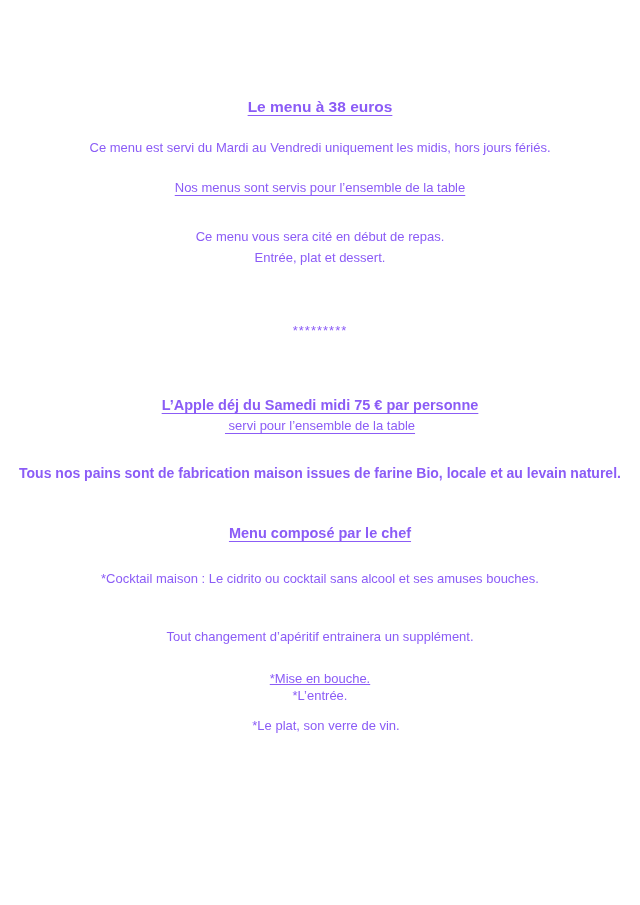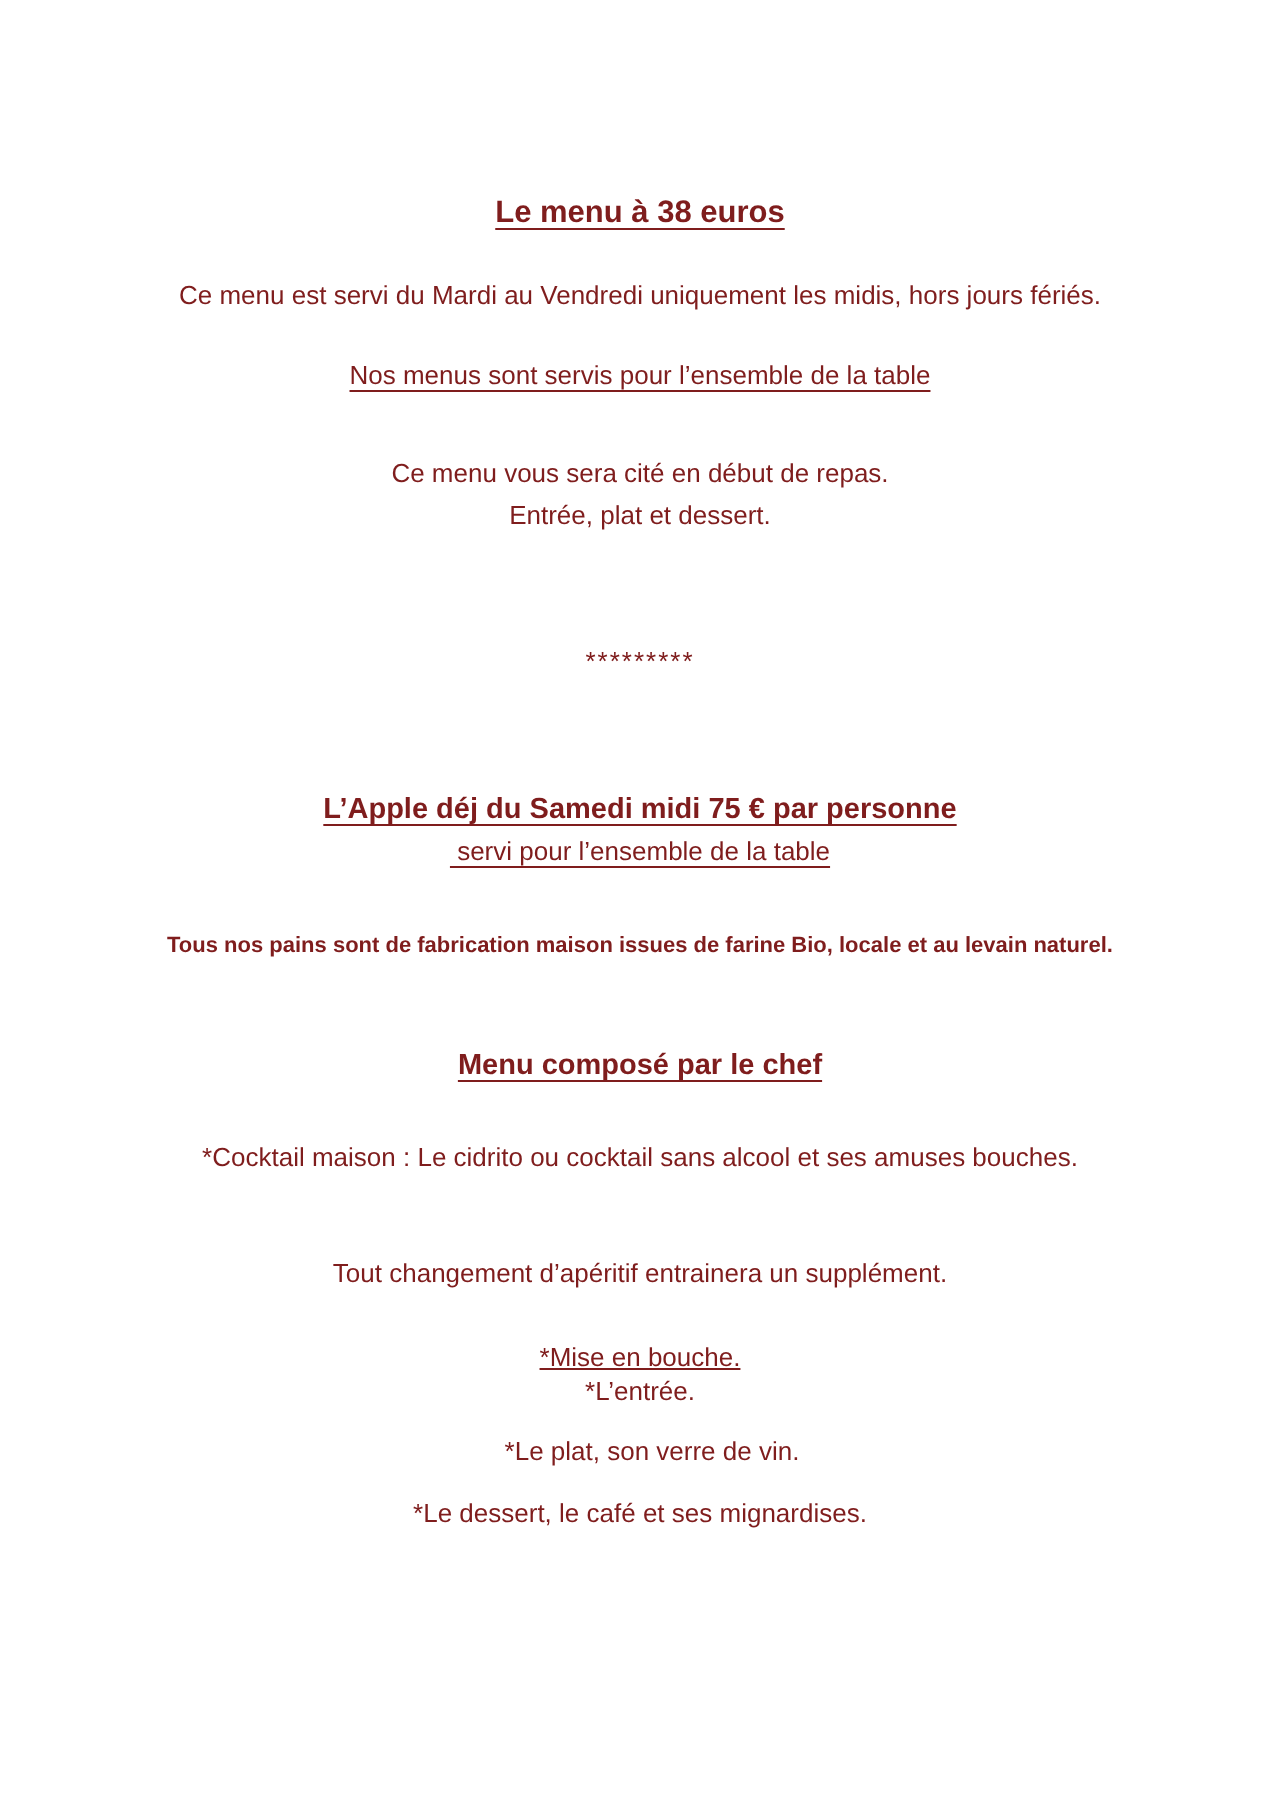--- a/index.html
+++ b/index.html
@@ -6,37 +6,37 @@
   html, body {
     margin: 0;
     padding: 0;
     background: #ffffff;
   }
   .page {
     position: relative;
     width: 640px;
     height: 891px;
     background: #ffffff;
-    color: #7f1d1d;
+    color: #8b5cf6;
     font-family: "Liberation Sans", "DejaVu Sans", sans-serif;
     overflow: hidden;
   }
   .line {
     position: absolute;
     left: 0;
     right: 0;
     text-align: center;
     white-space: pre-wrap;
   }
   .body     { font-size: 13px;   line-height: 18px; }
   .bold     { font-weight: normal; }
   .u        { text-decoration: underline; text-underline-offset: 3px; text-decoration-thickness: 1px; }
   .title-xl { font-size: 15.5px; line-height: 22px; font-weight: bold; }
   .title-lg { font-size: 14.5px; line-height: 21px; font-weight: bold; }
-  .note-sm  { font-size: 11px;   line-height: 16px; font-weight: bold; }
+  .note-sm  { font-size: 14px;   line-height: 16px; font-weight: bold; }
   .asterisks{ letter-spacing: 1px; }
 
   
   .l-title         { top: 96px;  }
   .l-availability  { top: 139px; }
   .l-service-note  { top: 179px; }
   .l-recital       { top: 228px; }
   .l-courses-note  { top: 249px; }
   .l-separator     { top: 322px; }
   .l-apple-title   { top: 395px; }
@@ -78,15 +78,14 @@
   <div class="line l-cocktail body"><span class="bold">*Cocktail maison</span><span> : Le cidrito ou cocktail sans alcool et ses amuses bouches.</span></div>
 
   <div class="line l-supplement body">Tout changement d’apéritif entrainera un supplément.</div>
 
   <div class="line l-course-0 body">*Mise en bouche.</div>
 
   <div class="line l-course-1 body">*L’entrée.</div>
 
   <div class="line l-course-2 body">*Le plat, son verre de vin.</div>
 
-  <div class="line l-course-3 body">*Le dessert, le café et ses mignardises.</div>
 
 </div>
 
 </body></html>

